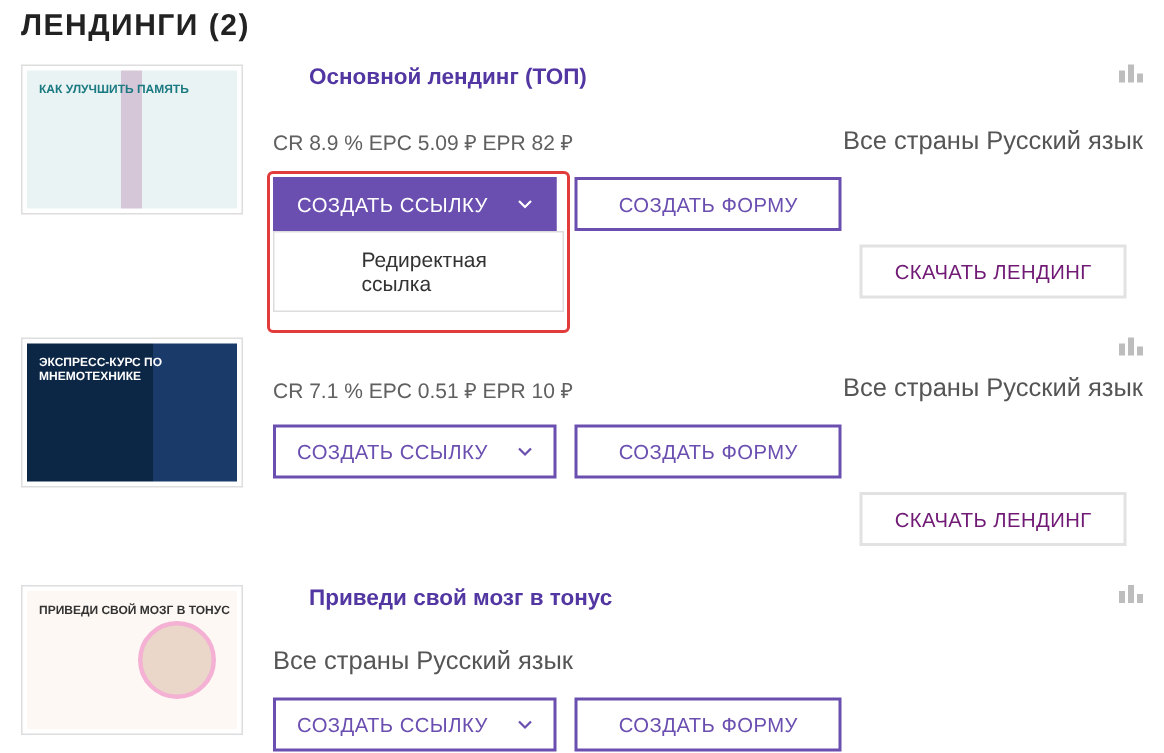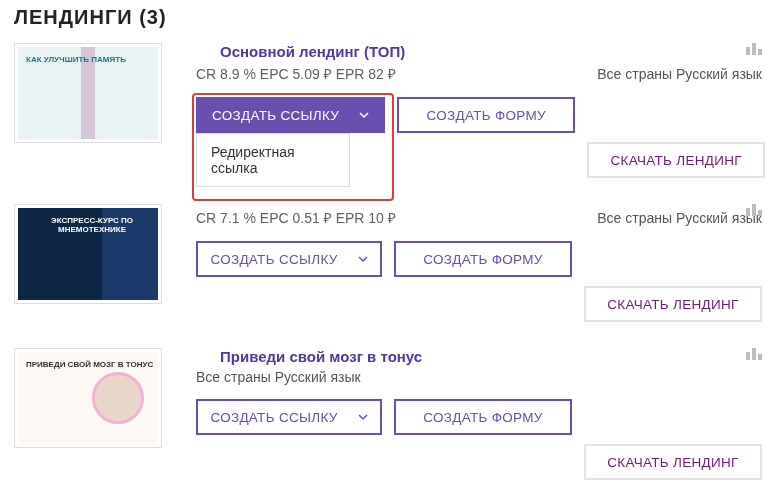--- a/index.html
+++ b/index.html
@@ -1,52 +1,52 @@
 <!DOCTYPE html>
 <html><head>
 <meta charset="utf-8">
 <style>
 * { box-sizing: border-box; margin: 0; padding: 0; }
 body { font-family: Arial, Helvetica, sans-serif; font-size: 14px; color: #222; background: #fff; padding: 6px 14px; width: 776px; }
 .heading { font-size: 20px; font-weight: 700; letter-spacing: 1px; margin-bottom: 14px; }
-.item { display: flex; gap: 34px; margin-bottom: 26px; position: relative; }
+.item { display: flex; gap: 20px; margin-bottom: 26px; position: relative; }
 .thumb { width: 148px; height: 100px; border: 1px solid #ddd; padding: 3px; background: #fff; flex-shrink: 0; }
 .thumb-inner { width: 100%; height: 100%; }
 .thumb1 { background: linear-gradient(90deg, #e9f3f4 0%, #e9f3f4 45%, #d5c6d8 45%, #d5c6d8 55%, #e9f3f4 55%); }
-.thumb2 { background: linear-gradient(90deg, #0c2646 0%, #0c2646 60%, #1a3a6a 60%); text-align: center; }
+.thumb2 { background: linear-gradient(90deg, #0c2646 0%, #0c2646 60%, #1a3a6a 60%); }
 .thumb3 { background: #fdf8f4; position: relative; }
 .thumb3::after { content: ""; position: absolute; right: 14px; top: 50%; transform: translateY(-50%); width: 46px; height: 46px; border-radius: 50%; border: 3px solid #f4b1d4; background: #ead7c9; }
 .thumb-label { font-size: 8px; font-weight: 700; color: #fff; padding: 8px 0 0 8px; }
 .thumb3 .thumb-label { color: #333; }
 .content { flex: 1; min-width: 0; position: relative; }
 .row-top { display: flex; align-items: center; }
 .title { color: #5236a2; font-weight: 700; font-size: 15px; margin-left: 24px; }
 .chart-icon { position: absolute; right: 0; top: 0; display: flex; align-items: flex-end; gap: 2px; cursor: pointer; }
 .chart-icon span { width: 4px; background: #bdbdbd; display: block; }
 .chart-icon span:nth-child(1) { height: 8px; }
 .chart-icon span:nth-child(2) { height: 12px; }
 .chart-icon span:nth-child(3) { height: 6px; }
-.stats-row { display: flex; justify-content: space-between; align-items: center; margin-top: 4px; color: #606060; }
+.stats-row { display: flex; justify-content: space-between; align-items: center; margin-top: 24px; color: #606060; }
 .stats { color: #606060; font-size: 14px; }
-.meta { color: #555; font-size: 14px; }
+.meta { color: #555; font-size: 17px; }
 .buttons { display: flex; gap: 12px; margin-top: 14px; }
 .btn { height: 36px; display: inline-flex; align-items: center; justify-content: center; padding: 16px 14px; font-size: 13.5px; font-weight: 500; letter-spacing: .3px; border: 2px solid #6a4eb0; color: #6a4eb0; background: #fff; cursor: pointer; white-space: nowrap; min-width: 178px; }
 .btn.primary { background: #6a4eb0; color: #fff; }
 .btn.disabled { color: #701a75; border-color: #e2e2e2; cursor: default; margin-top: 45px; }
 .btn .chev { margin-left: 20px; }
 .chev-svg { width: 10px; height: 10px; }
 .dropdown-wrap { position: relative; }
 .highlight-box { position: absolute; border: 2px solid #e23b3b; border-radius: 4px; pointer-events: none; left: -4px; top: -4px; width: 202px; height: 108px; }
-.dropdown-menu { position: absolute; top: 36px; left: 0; width: 154px; background: #fff; border: 1px solid #ddd; z-index: 5; }
+.dropdown-menu { position: absolute; top: 36px; left: 0; width: 194px; background: #fff; border: 1px solid #ddd; z-index: 5; padding-left: 44px; }
 .dropdown-menu .opt { padding: 10px 14px; color: #333; font-size: 14px; cursor: pointer; }
 </style>
 </head>
 <body>
 
-<div class="heading">ЛЕНДИНГИ (3)</div>
+<div class="heading">ЛЕНДИНГИ (2)</div>
 
 <div class="item">
   <div class="thumb">
     <div class="thumb-inner thumb1">
       <div class="thumb-label" style="color:#1b7a81">КАК УЛУЧШИТЬ ПАМЯТЬ</div>
     </div>
   </div>
   <div class="content">
     <div class="chart-icon">
         <span></span>

